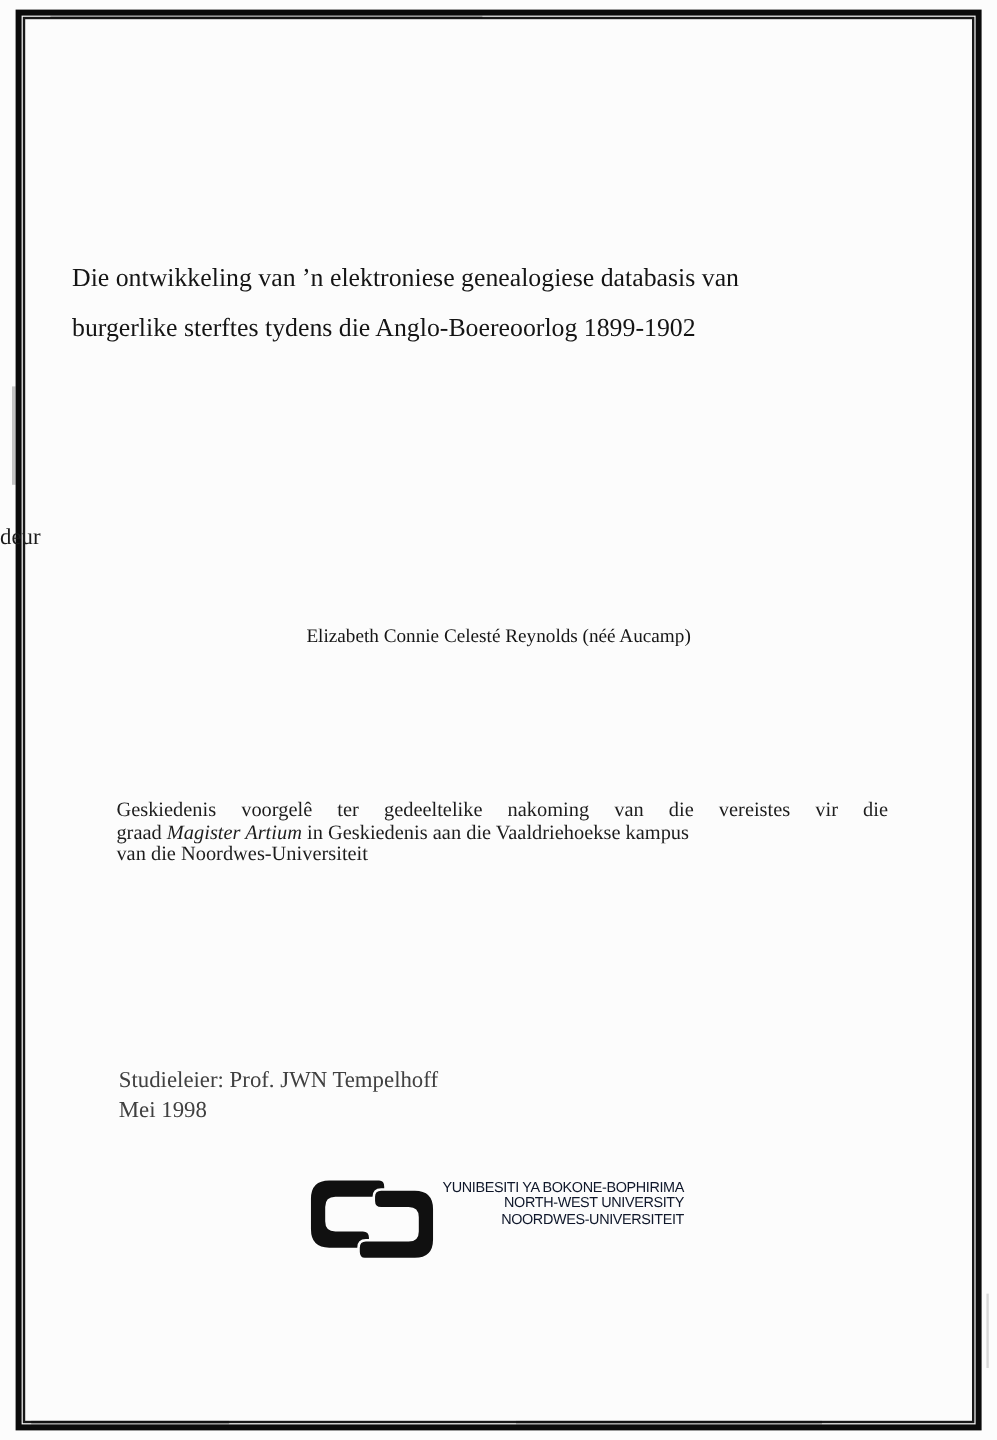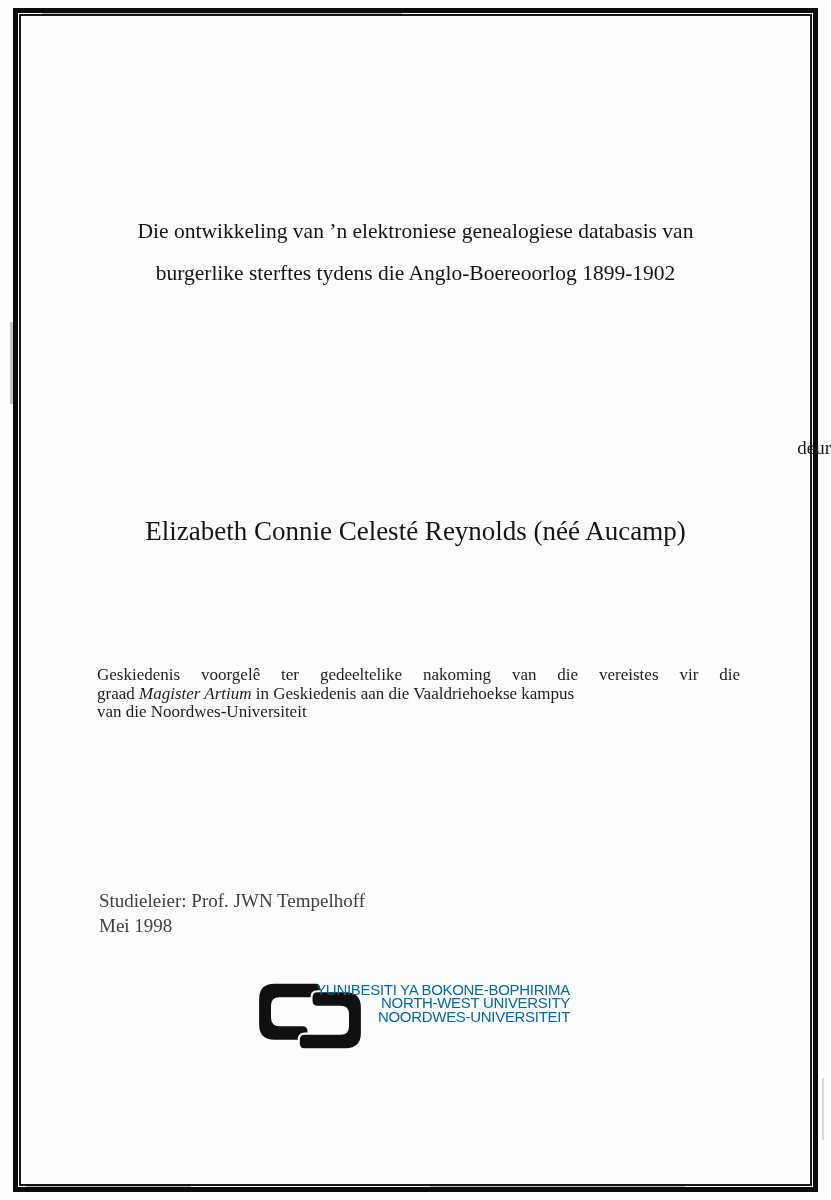--- a/index.html
+++ b/index.html
@@ -23,33 +23,33 @@
   }
   .artifact { position: absolute; pointer-events: none; }
   .a1 { left: 42px;  top: 13px;   width: 360px; height: 2px; background: rgba(0,0,0,0.25); }
   .a2 { left: 10px;  top: 322px;  width: 3px;   height: 82px; background: rgba(0,0,0,0.22); }
   .a3 { left: 26px;  top: 1184px; width: 165px; height: 3px;  background: rgba(0,0,0,0.28); }
   .a4 { left: 430px; top: 1184px; width: 255px; height: 3px;  background: rgba(0,0,0,0.22); }
   .a5 { left: 822px; top: 1078px; width: 2px;   height: 62px; background: rgba(0,0,0,0.14); }
 
   .title {
     position: absolute; left: 60px; right: 60px; top: 210px;
-    text-align: center;
+    text-align: left;
     font-size: 21.5px; line-height: 42px;
     color: #141414;
   }
   .byline {
     position: absolute; left: 0; right: 0; top: 436px;
-    text-align: right;
+    text-align: left;
     font-size: 19px; line-height: 24px;
   }
   .author {
     position: absolute; left: 0; right: 0; top: 518px;
     text-align: center;
-    font-size: 27px; line-height: 26px;
+    font-size: 16px; line-height: 26px;
     color: #161616;
   }
   .declaration {
     position: absolute; left: 97px; top: 666px; width: 643px;
     font-size: 17px; line-height: 18.6px;
     color: #1d1d1d;
   }
   .decl-line1 { text-align: justify; text-align-last: justify; }
   .decl-line2 i { font-style: italic; }
   .supervisor {
@@ -58,23 +58,23 @@
     color: #404040;
   }
   .logo { position: absolute; left: 0; top: 0; }
   .logo-mark { position: absolute; left: 254px; top: 977px; width: 112px; height: 78px; }
   .logo-mark .link { fill: #101010; }
   .logo-mark .front { stroke: #fcfcfc; stroke-width: 5; stroke-linejoin: round; paint-order: stroke; }
   .logo-text {
     position: absolute; left: 300px; top: 983px; width: 270px;
     text-align: right;
     font-family: "Liberation Sans", "DejaVu Sans", sans-serif;
-    font-size: 15px; line-height: 13.4px;
+    font-size: 12px; line-height: 13.4px;
     letter-spacing: -0.3px;
-    color: #0369a1;
+    color: #0f172a;
     white-space: nowrap;
   }
 </style>
 </head>
 <body>
 
 <div class="page">
 
   <div class="frame-outer">
     <div class="frame-inner"></div>

